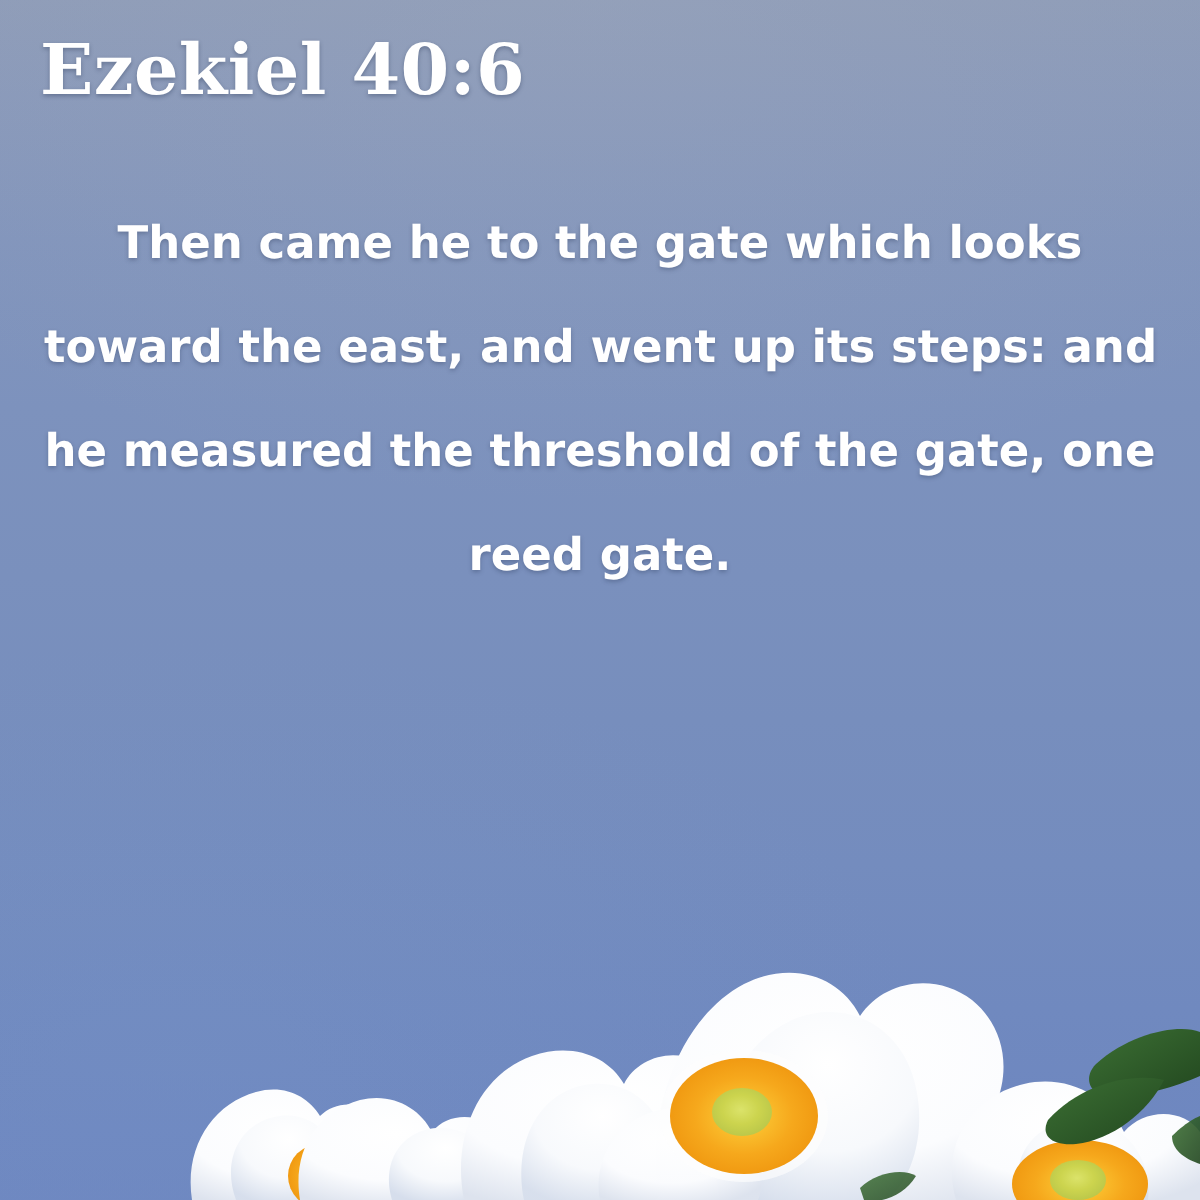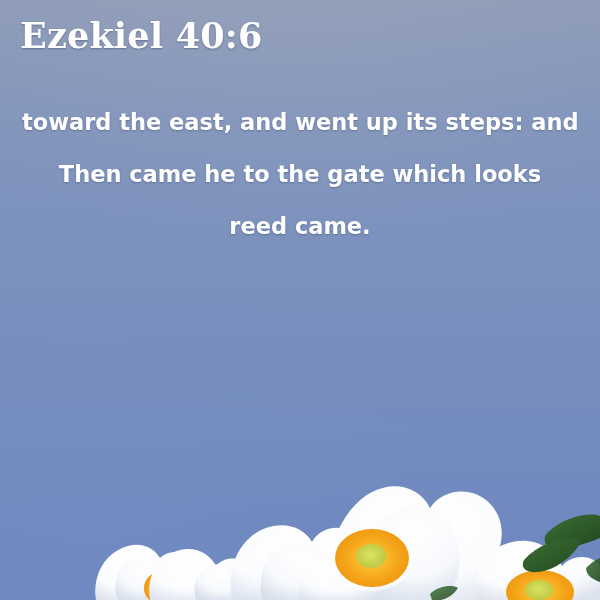--- a/index.html
+++ b/index.html
@@ -189,18 +189,19 @@
       </g>
       <g>
         <path d="M430,184 C438,176 452,174 458,178 C452,188 440,192 432,190 Z" fill="url(#leafGrad)" opacity="0.85"></path>
       </g>
     </svg>
   </div>
 
   <div class="title">Ezekiel 40:6</div>
 
   <div class="verse-body">
+    <span class="vline">Then came he to the gate which looks</span>
     <span class="vline">toward the east, and went up its steps: and</span>
-    <span class="vline">Then came he to the gate which looks</span>
-    <span class="vline">reed came.</span>
+    <span class="vline">he measured the threshold of the gate, one</span>
+    <span class="vline">reed gate.</span>
   </div>
 
 </div>
 
 </body></html>

